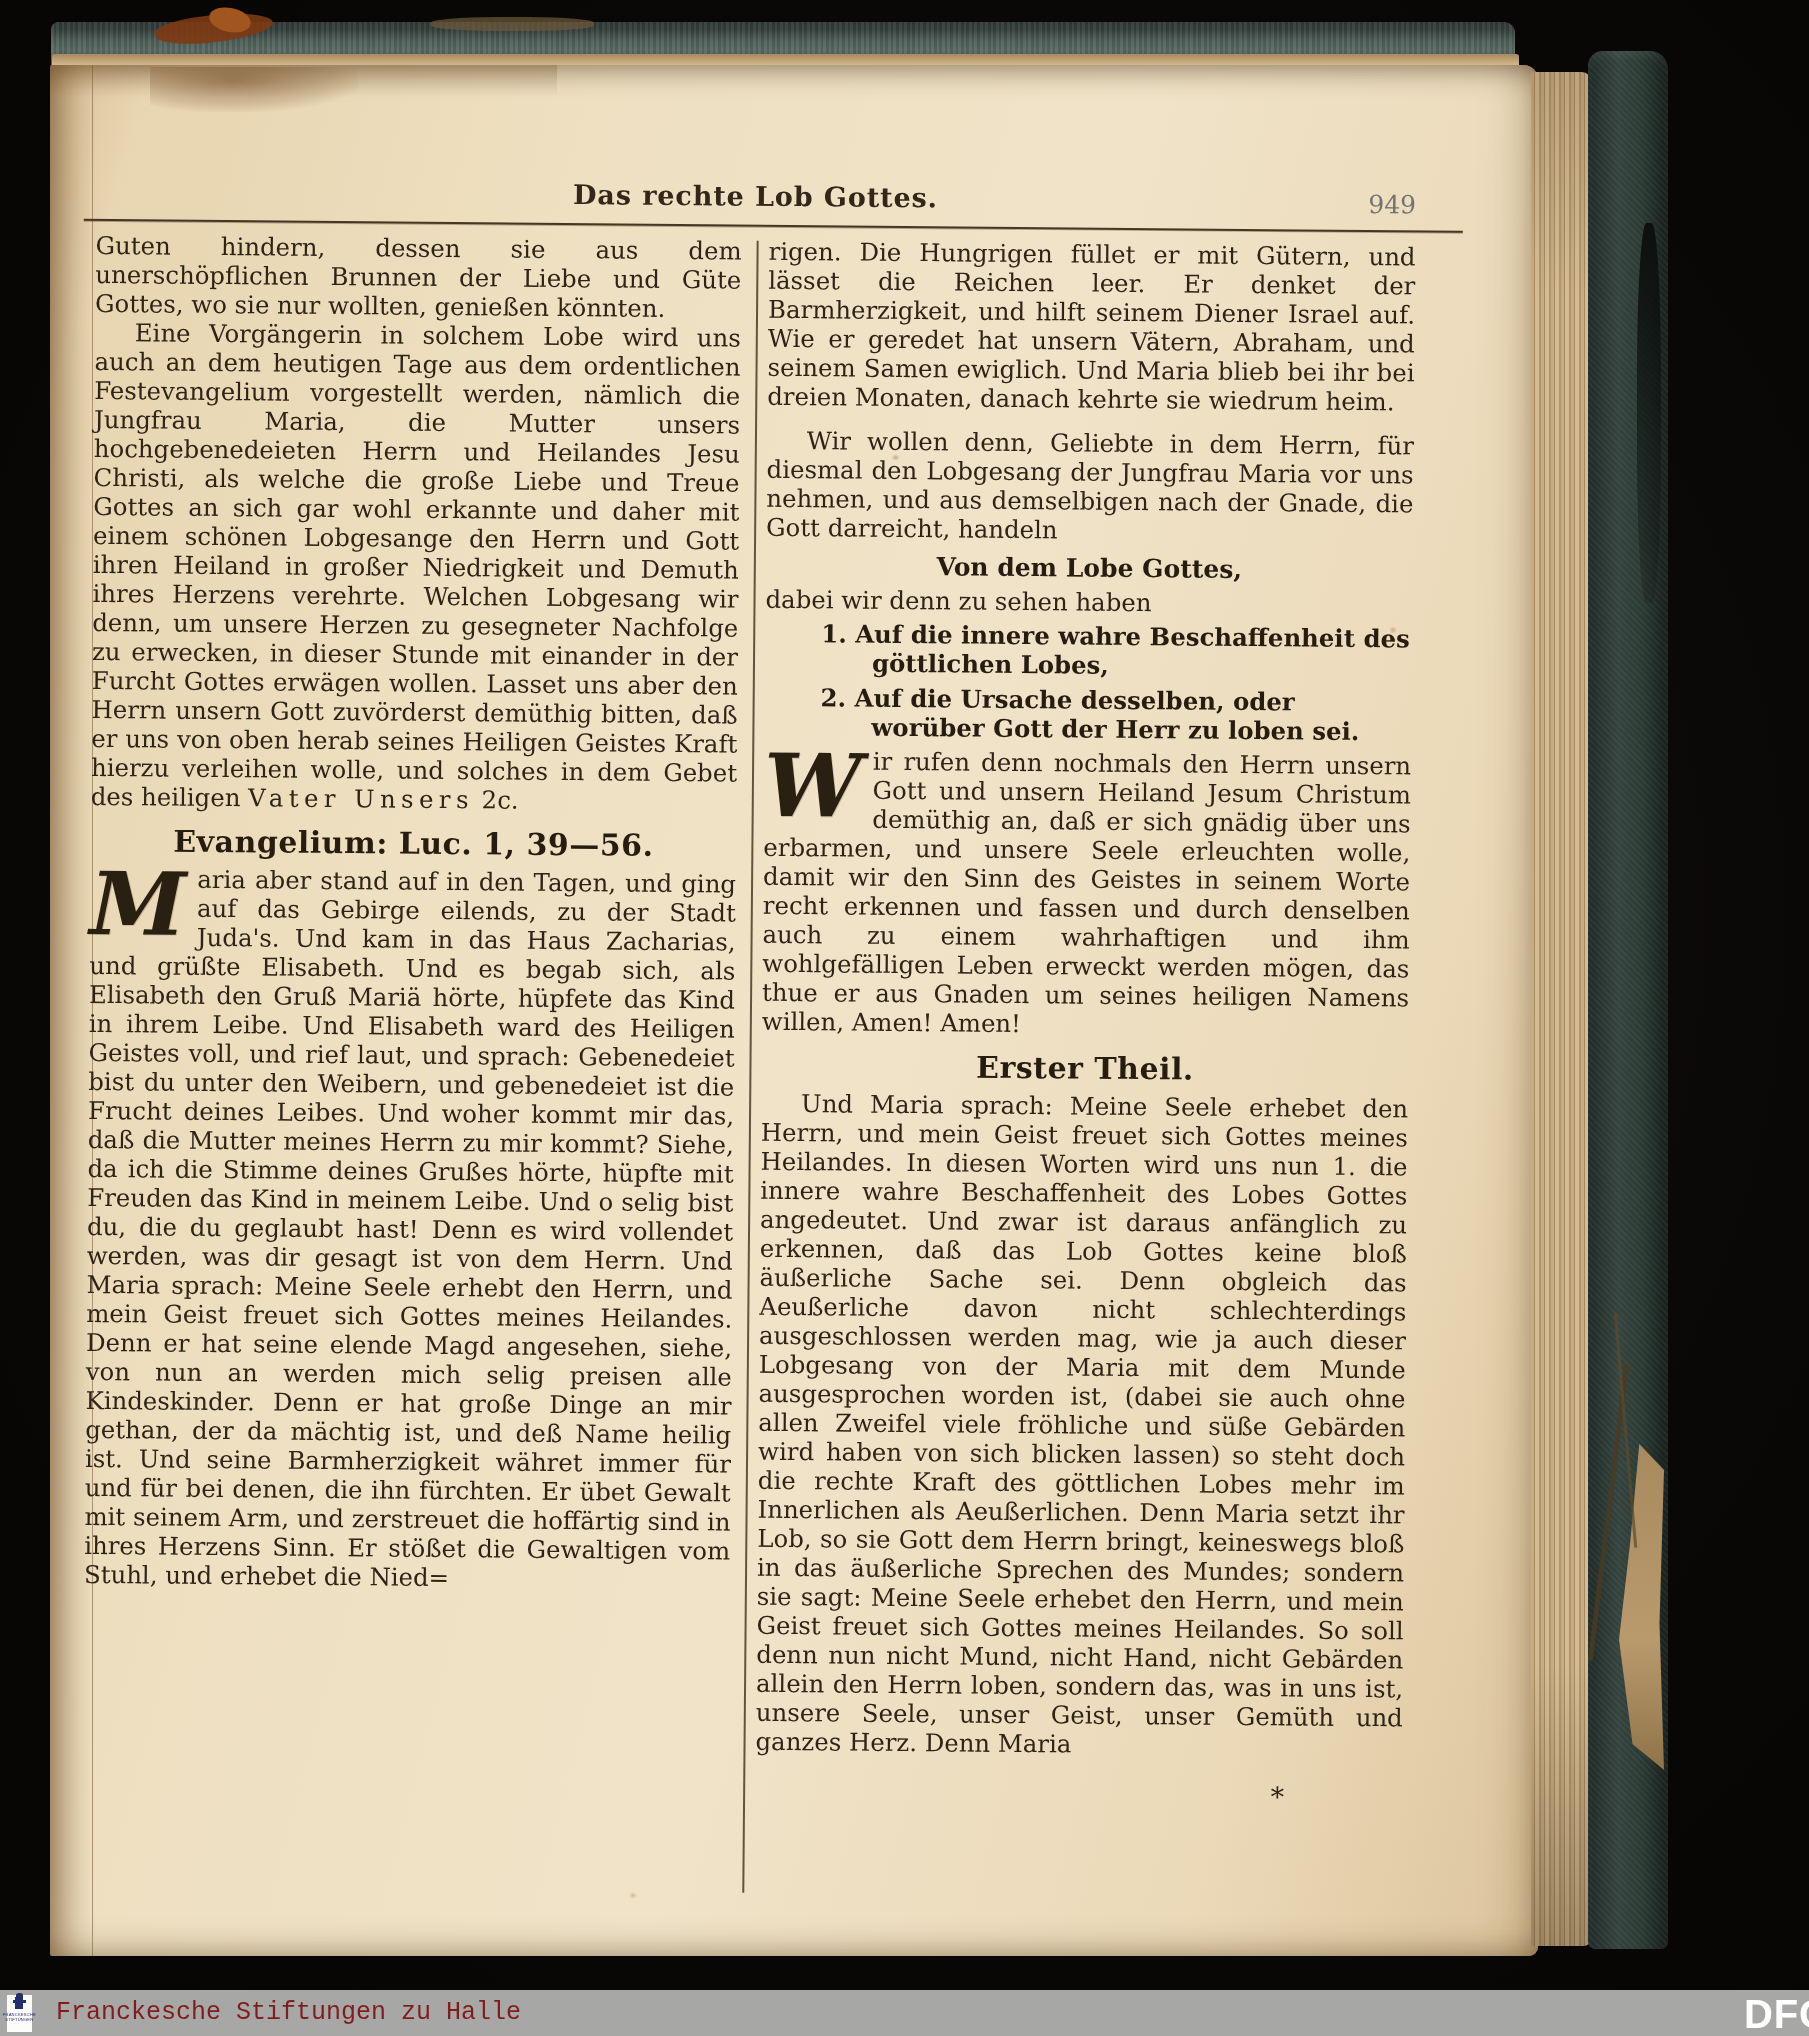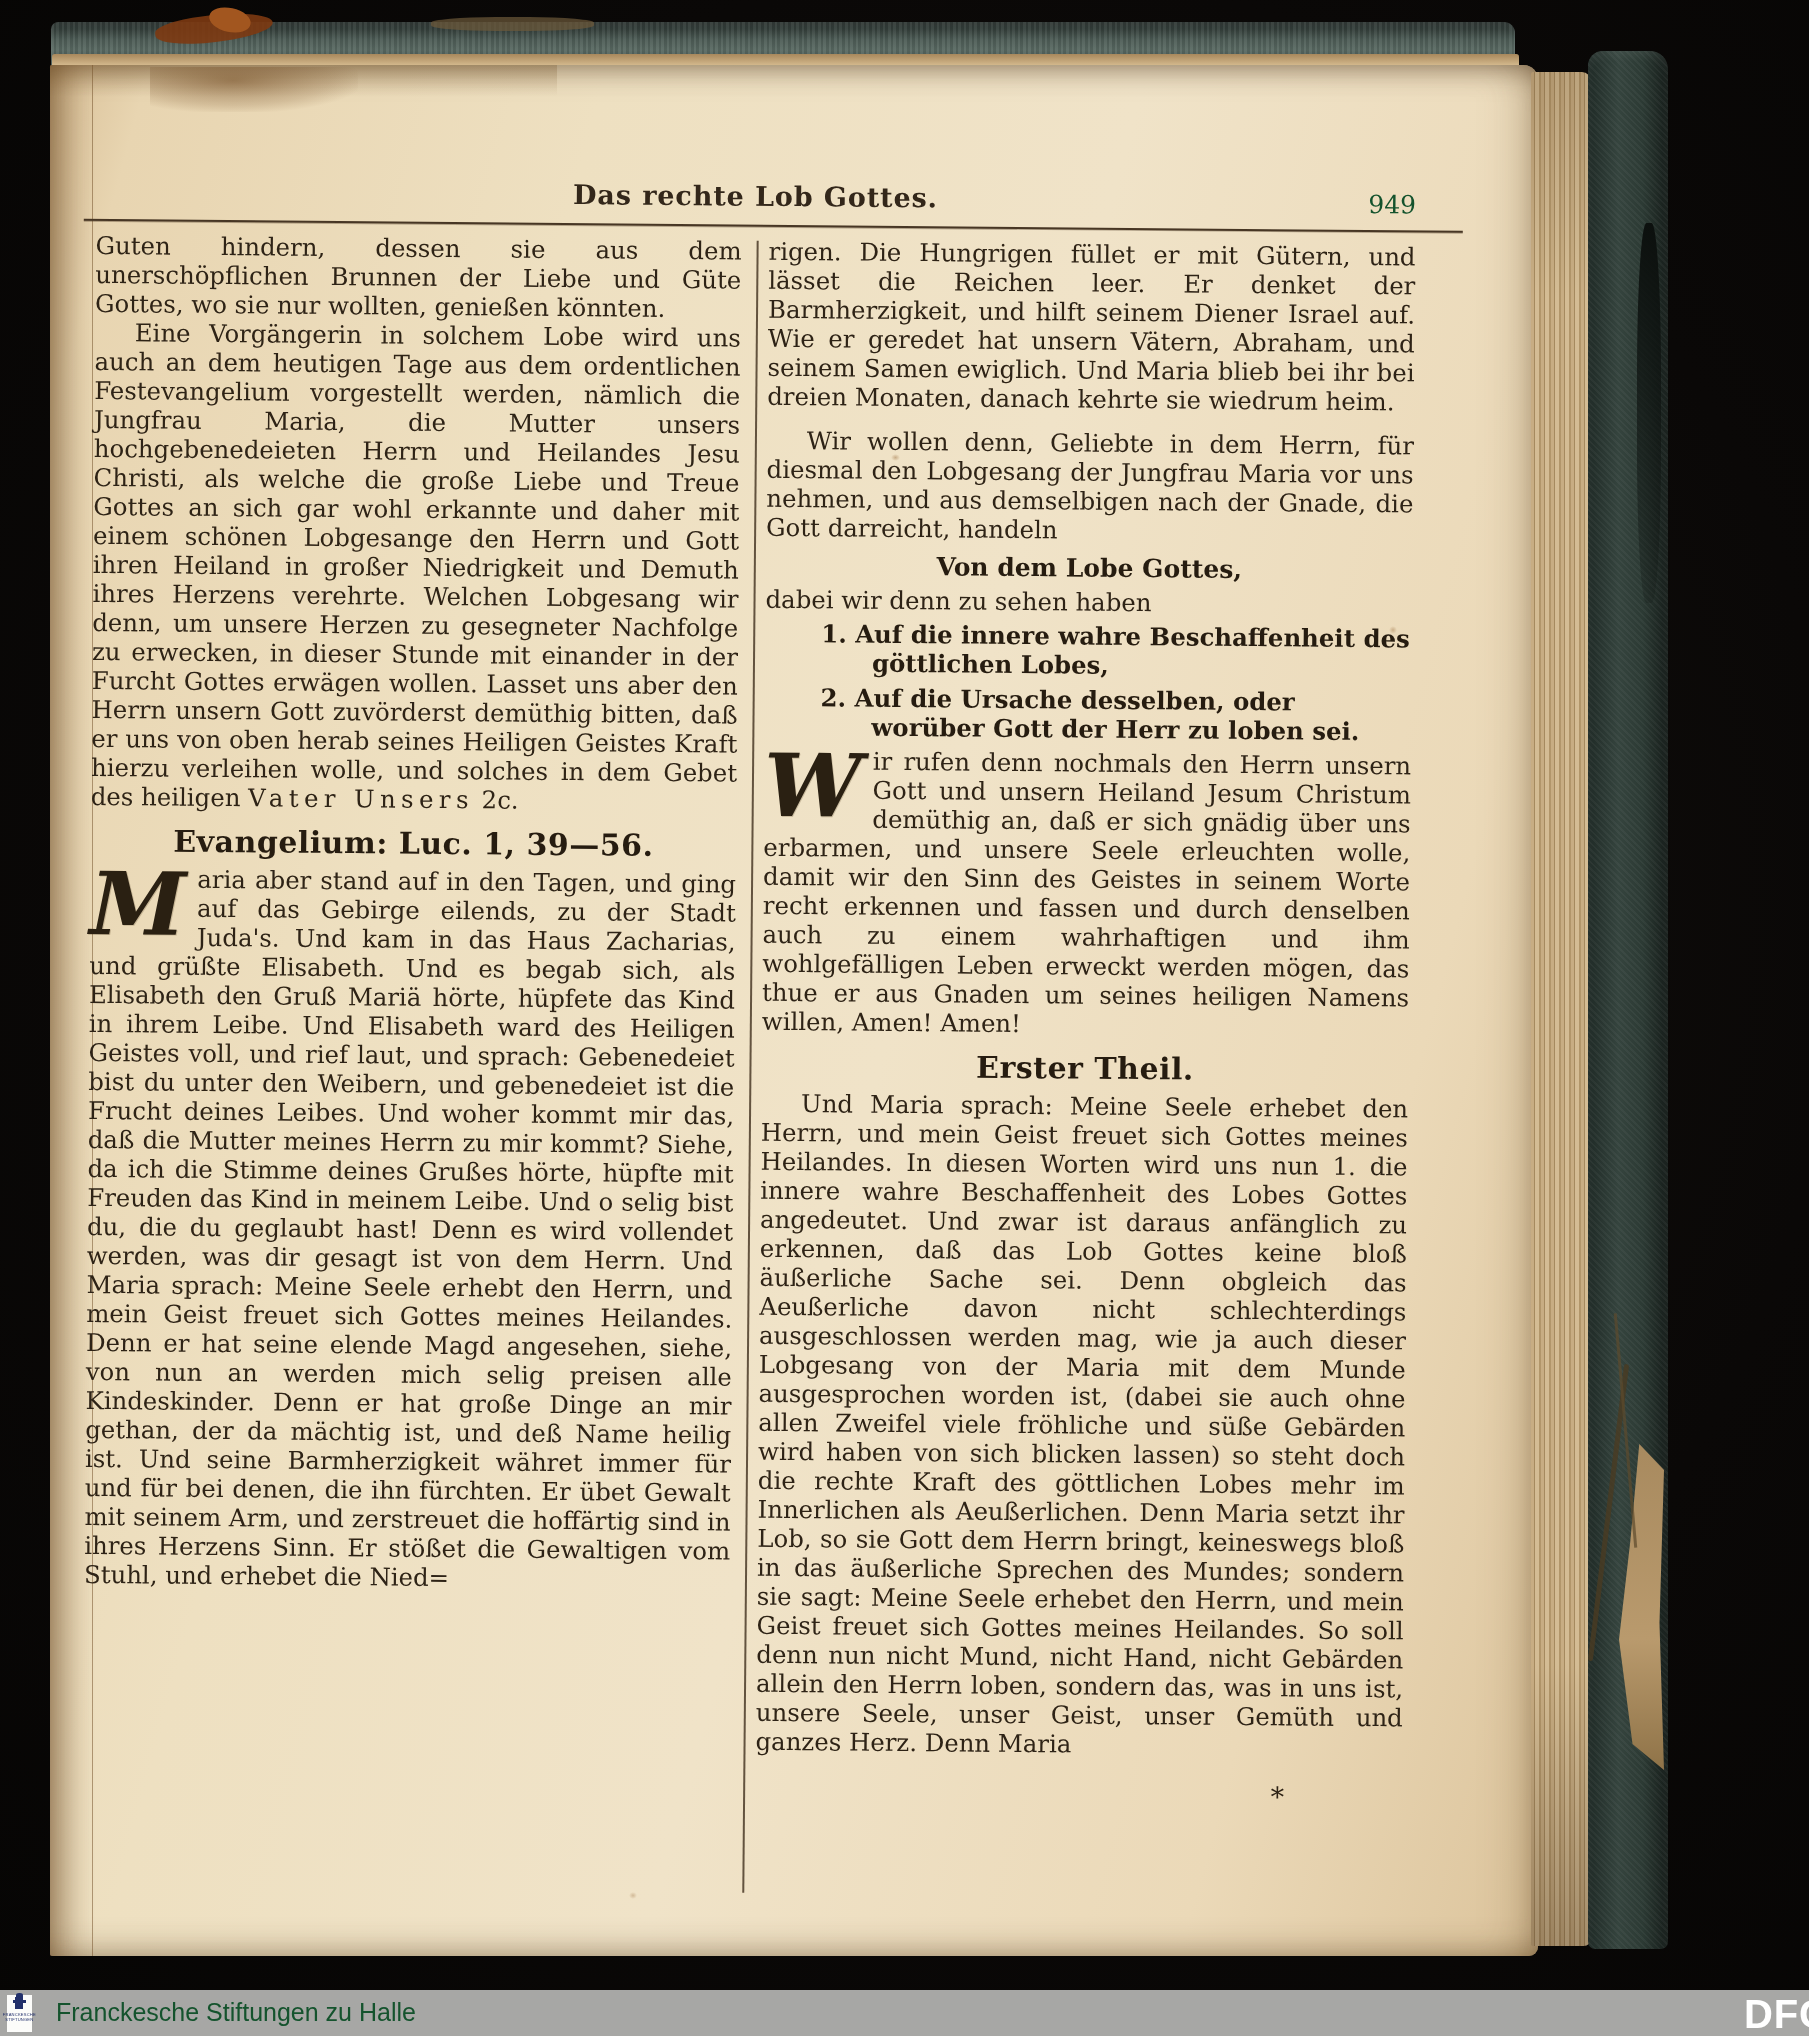--- a/index.html
+++ b/index.html
@@ -76,21 +76,21 @@
   .thread2{position:absolute;left:36px;top:1262px;width:2.7px;height:235px;background:#5c4a2c;transform:rotate(-5deg);opacity:.7;}
 
   
   .content{
     position:absolute;left:50px;top:65px;width:1488px;height:1891px;
     transform:rotate(0.5deg);transform-origin:54px 136px;
     color:#2e2316;
   }
   .running-title{position:absolute;left:0;top:110px;width:1411px;text-align:center;
     font-size:27px;font-weight:bold;letter-spacing:0.9px;color:#33271a;}
-  .page-num{position:absolute;left:1276px;top:114px;width:90px;text-align:right;font-size:25px;color:#14532d;}
+  .page-num{position:absolute;left:1276px;top:114px;width:90px;text-align:right;font-size:25px;color:#737373;}
   .head-rule{position:absolute;left:34px;top:154px;width:1379px;height:1.8px;background:#473624;box-shadow:0 0.9px 0 rgba(70,50,30,.35);}
   .col-divider{position:absolute;left:707px;top:170px;width:1.8px;height:1652px;background:#4a3927;opacity:.85;}
   .col{position:absolute;top:166px;font-size:24.4px;line-height:29px;text-align:justify;}
   .col-left{left:46px;width:646px;}
   .col-right{left:719px;width:647px;}
   .blk{margin:0;}
   .blk.body{margin:0;}
   .blk.indent{text-indent:40px;}
   .blk.gap-before{margin-top:14.5px;}
   .blk.heading{font-weight:bold;font-size:30px;text-align:center;text-indent:0;
@@ -107,22 +107,22 @@
 
   
   .footer-bar{position:absolute;left:0;top:1990px;width:1809px;height:46px;background:#a7a7a5;}
   .logo-box{position:absolute;left:7.2px;top:4.5px;width:24.4px;height:37px;background:#fcfcfa;
     display:flex;flex-direction:column;align-items:center;}
   .logo-icon{width:8.1px;height:11.8px;margin-top:2.7px;background:#22306b;position:relative;}
   .logo-icon::before{content:"";position:absolute;left:0.9px;top:-4.5px;width:6.3px;height:4.5px;background:#22306b;border-radius:50% 50% 0 0;}
   .logo-icon::after{content:"";position:absolute;left:-2.7px;top:2.7px;width:13.6px;height:2.7px;background:#22306b;}
   .logo-text{font-family:"Liberation Sans", sans-serif;font-size:4.1px;line-height:5px;
     color:#22306b;text-align:center;margin-top:2.7px;letter-spacing:0.2px;}
-  .footer-title{position:absolute;left:56px;top:8.1px;font-family:Liberation Sans, sans-serif;
-    font-size:25px;color:#14532d;}
+  .footer-title{position:absolute;left:56px;top:8.1px;font-family:Liberation Mono, monospace;
+    font-size:25px;color:#7f1d1d;}
   .dfg{position:absolute;left:1744px;top:1.8px;font-family:"Liberation Sans", sans-serif;
     font-weight:bold;font-size:40px;color:#ffffff;letter-spacing:0.9px;}
 </style>
 </head>
 <body>
 
 <div class="book-top-edge">
   <div class="texture"></div>
   <div class="fray1"></div>
   <div class="fray2"></div>

